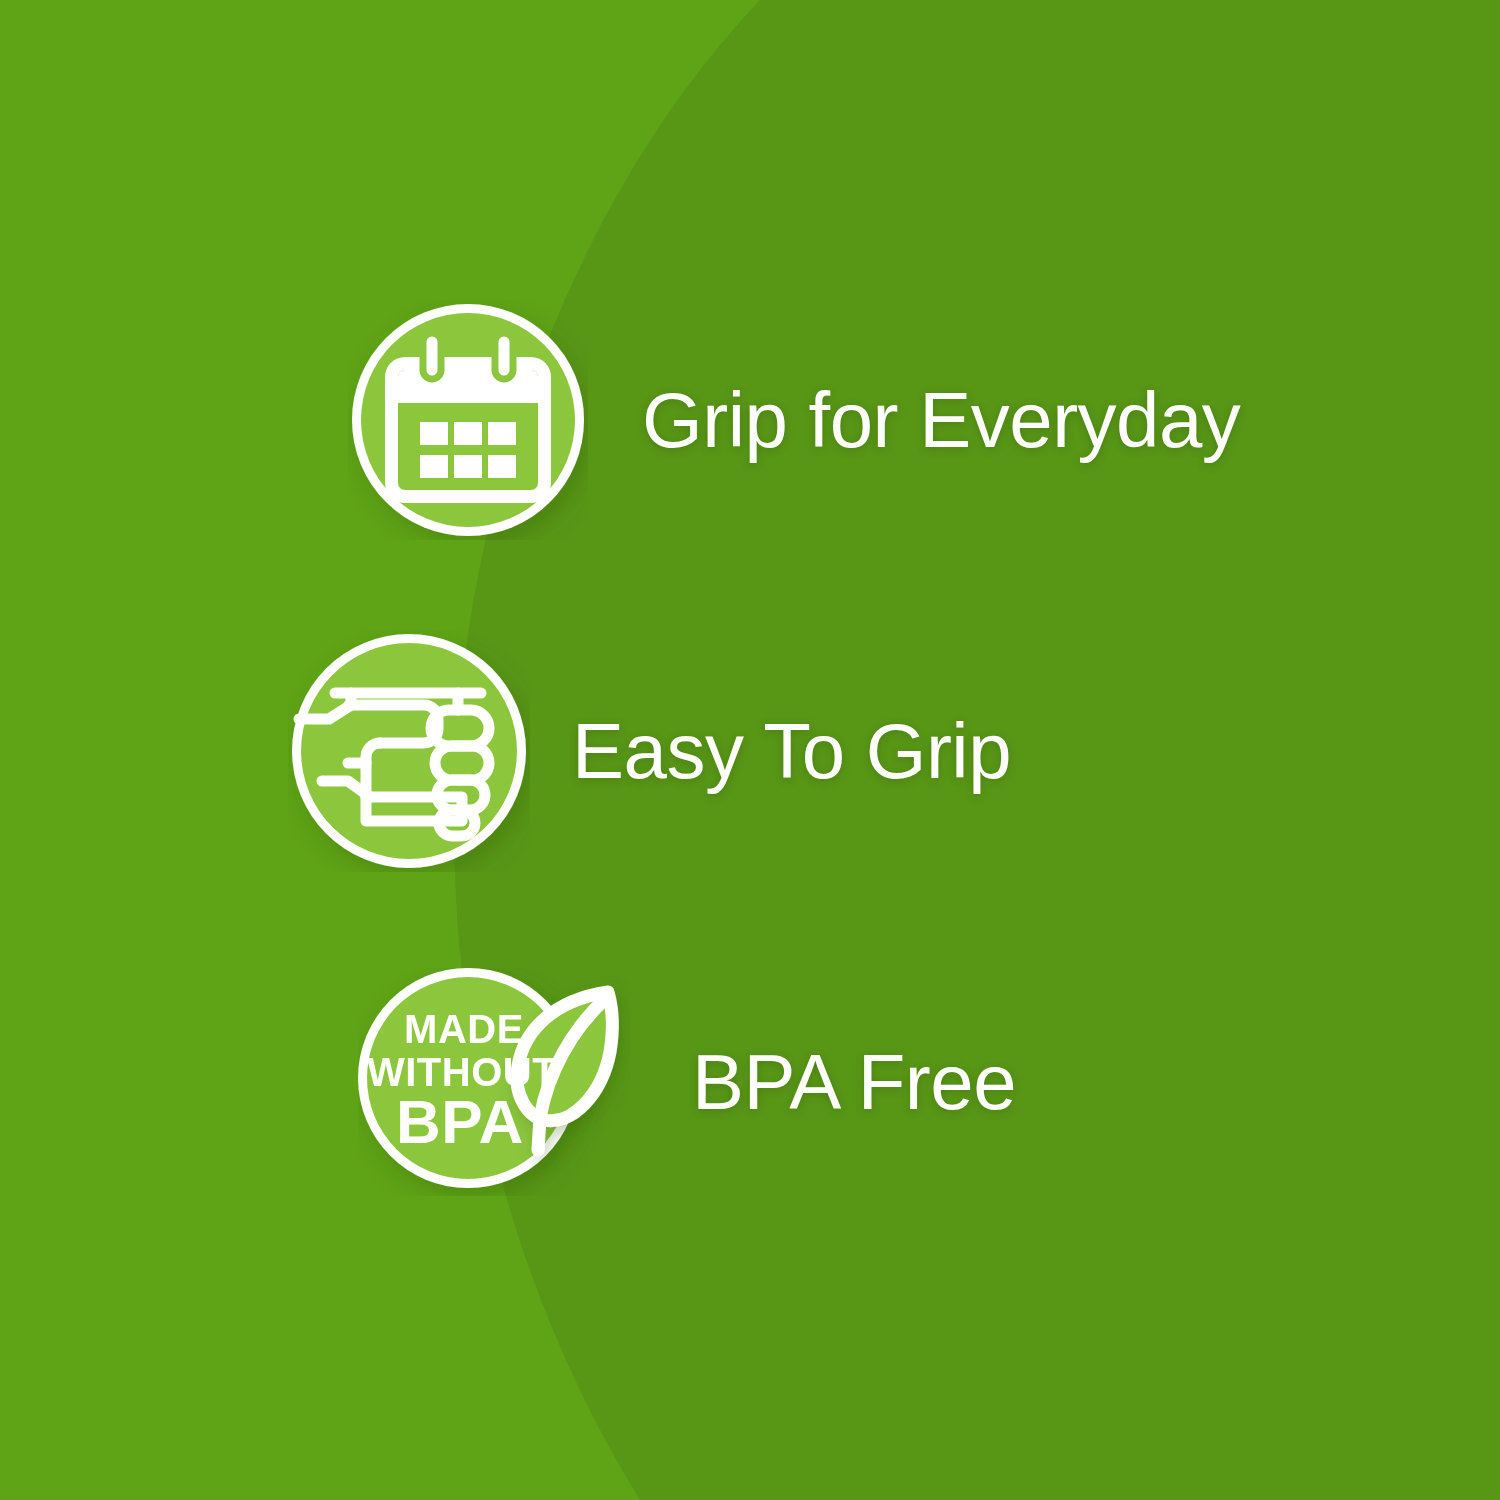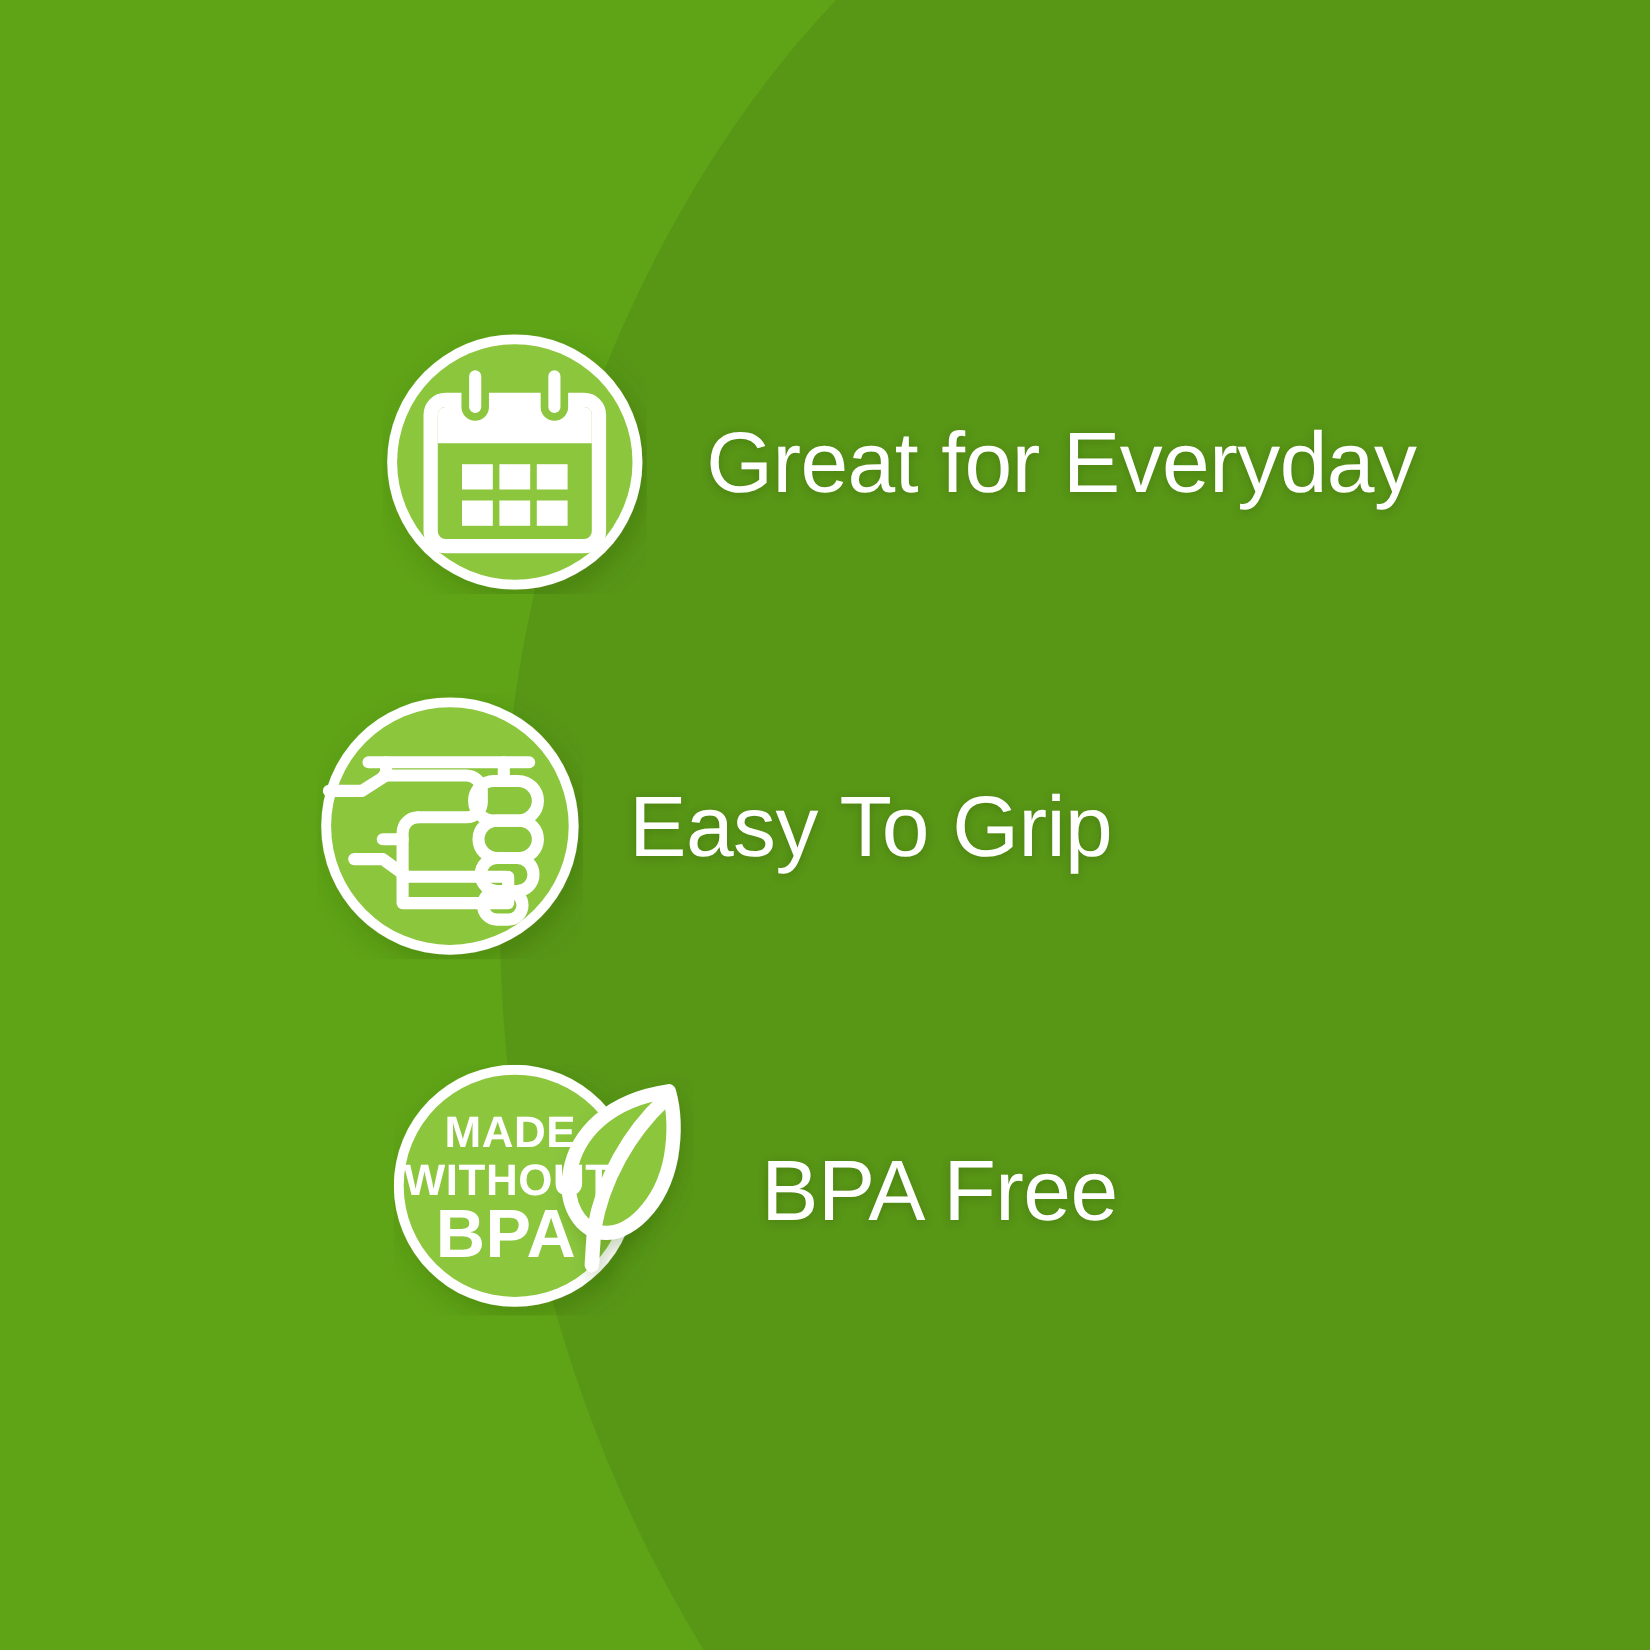--- a/index.html
+++ b/index.html
@@ -100,21 +100,21 @@
 
           <rect x="72" y="122" width="28" height="23"></rect>
           <rect x="106" y="122" width="28" height="23"></rect>
           <rect x="140" y="122" width="28" height="23"></rect>
           <rect x="72" y="155" width="28" height="23"></rect>
           <rect x="106" y="155" width="28" height="23"></rect>
           <rect x="140" y="155" width="28" height="23"></rect>
         </g>
       </svg>
     </div>
-    <div class="feature-label">Great for Everyday</div>
+    <div class="feature-label">Grip for Everyday</div>
   </div>
 
   <div class="feature-row" id="row-2">
     <div class="badge">
       <svg width="272" height="228" viewBox="0 0 272 228">
         <g filter="url(#badgeShadow)">
           <circle cx="110" cy="110" r="110" fill="#ffffff"></circle>
           <circle cx="110" cy="110" r="101" fill="#8cc63e"></circle>
         </g>
 

